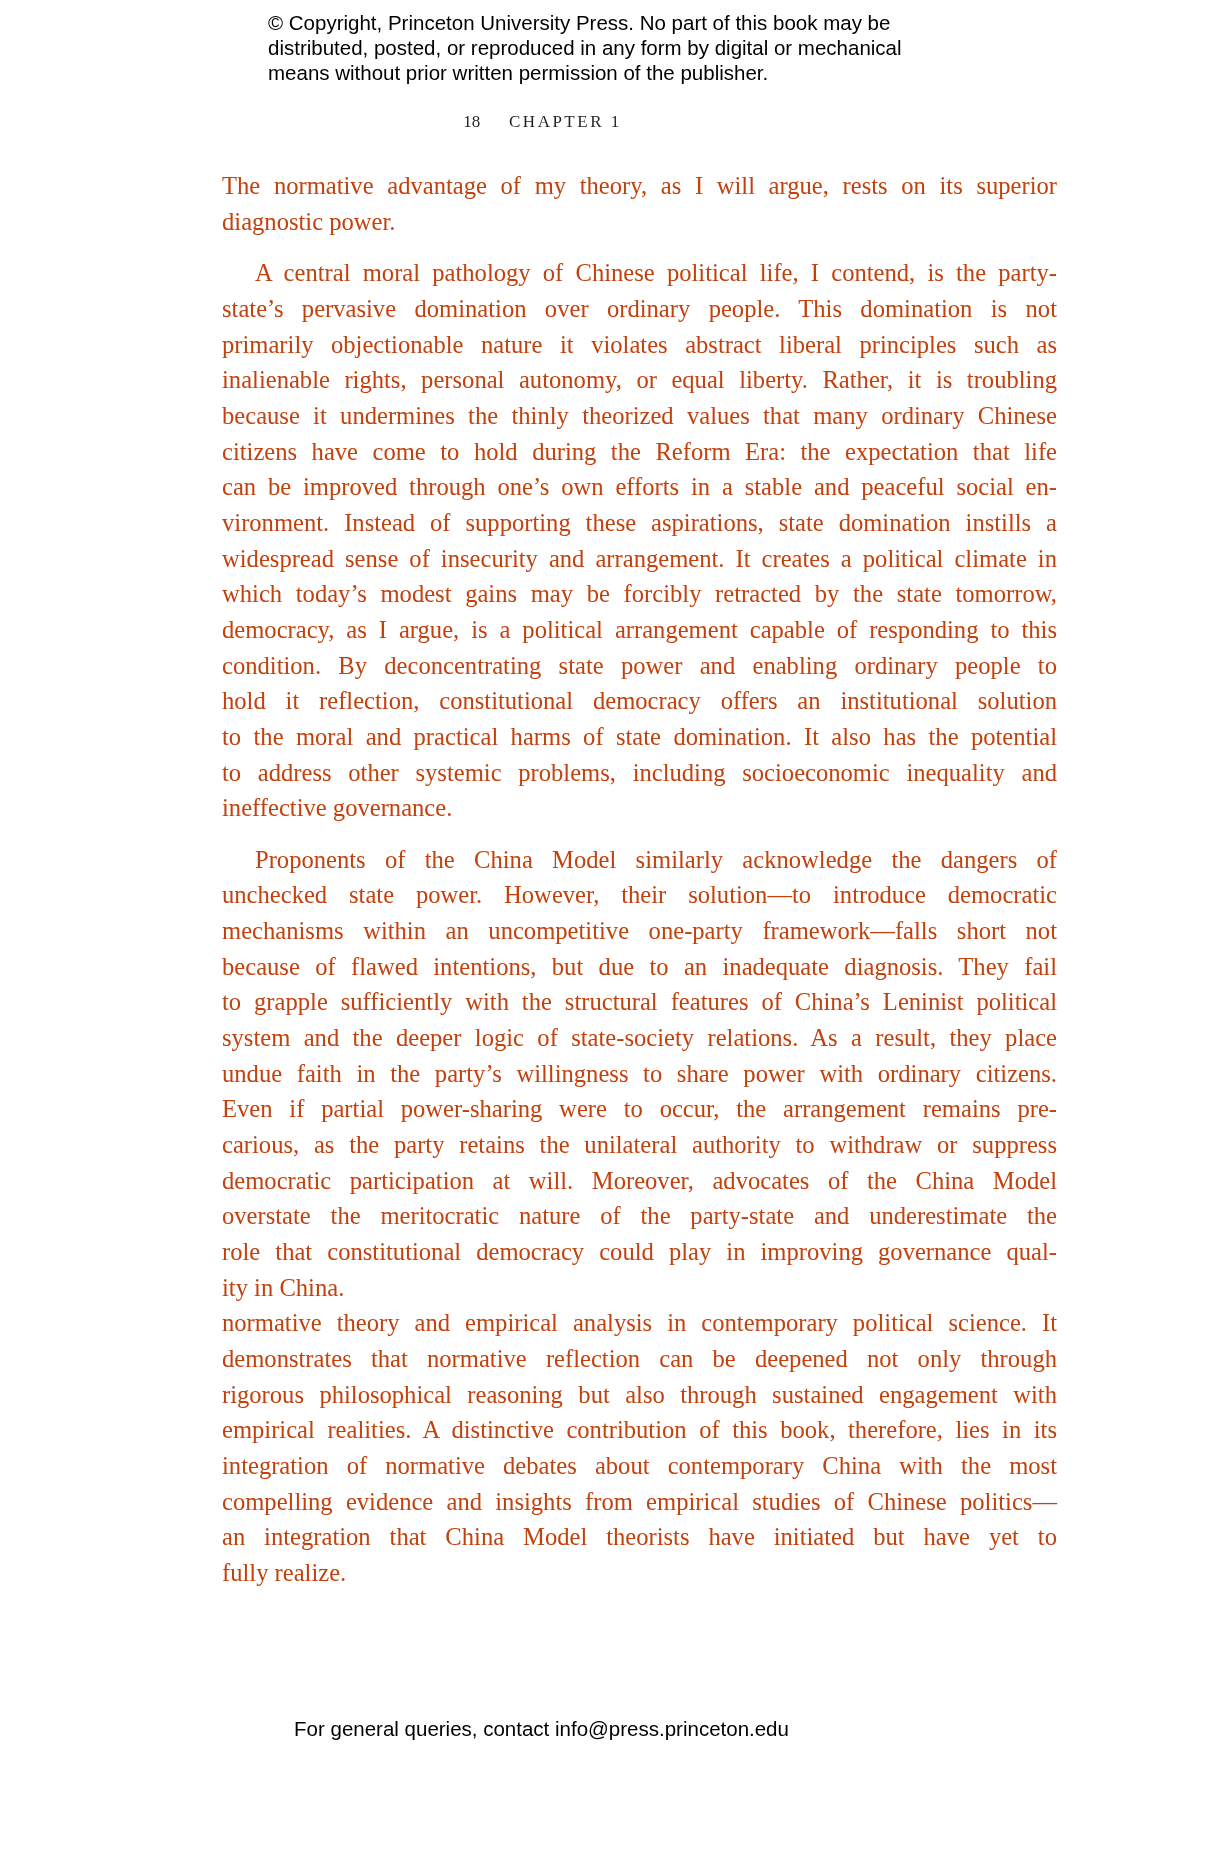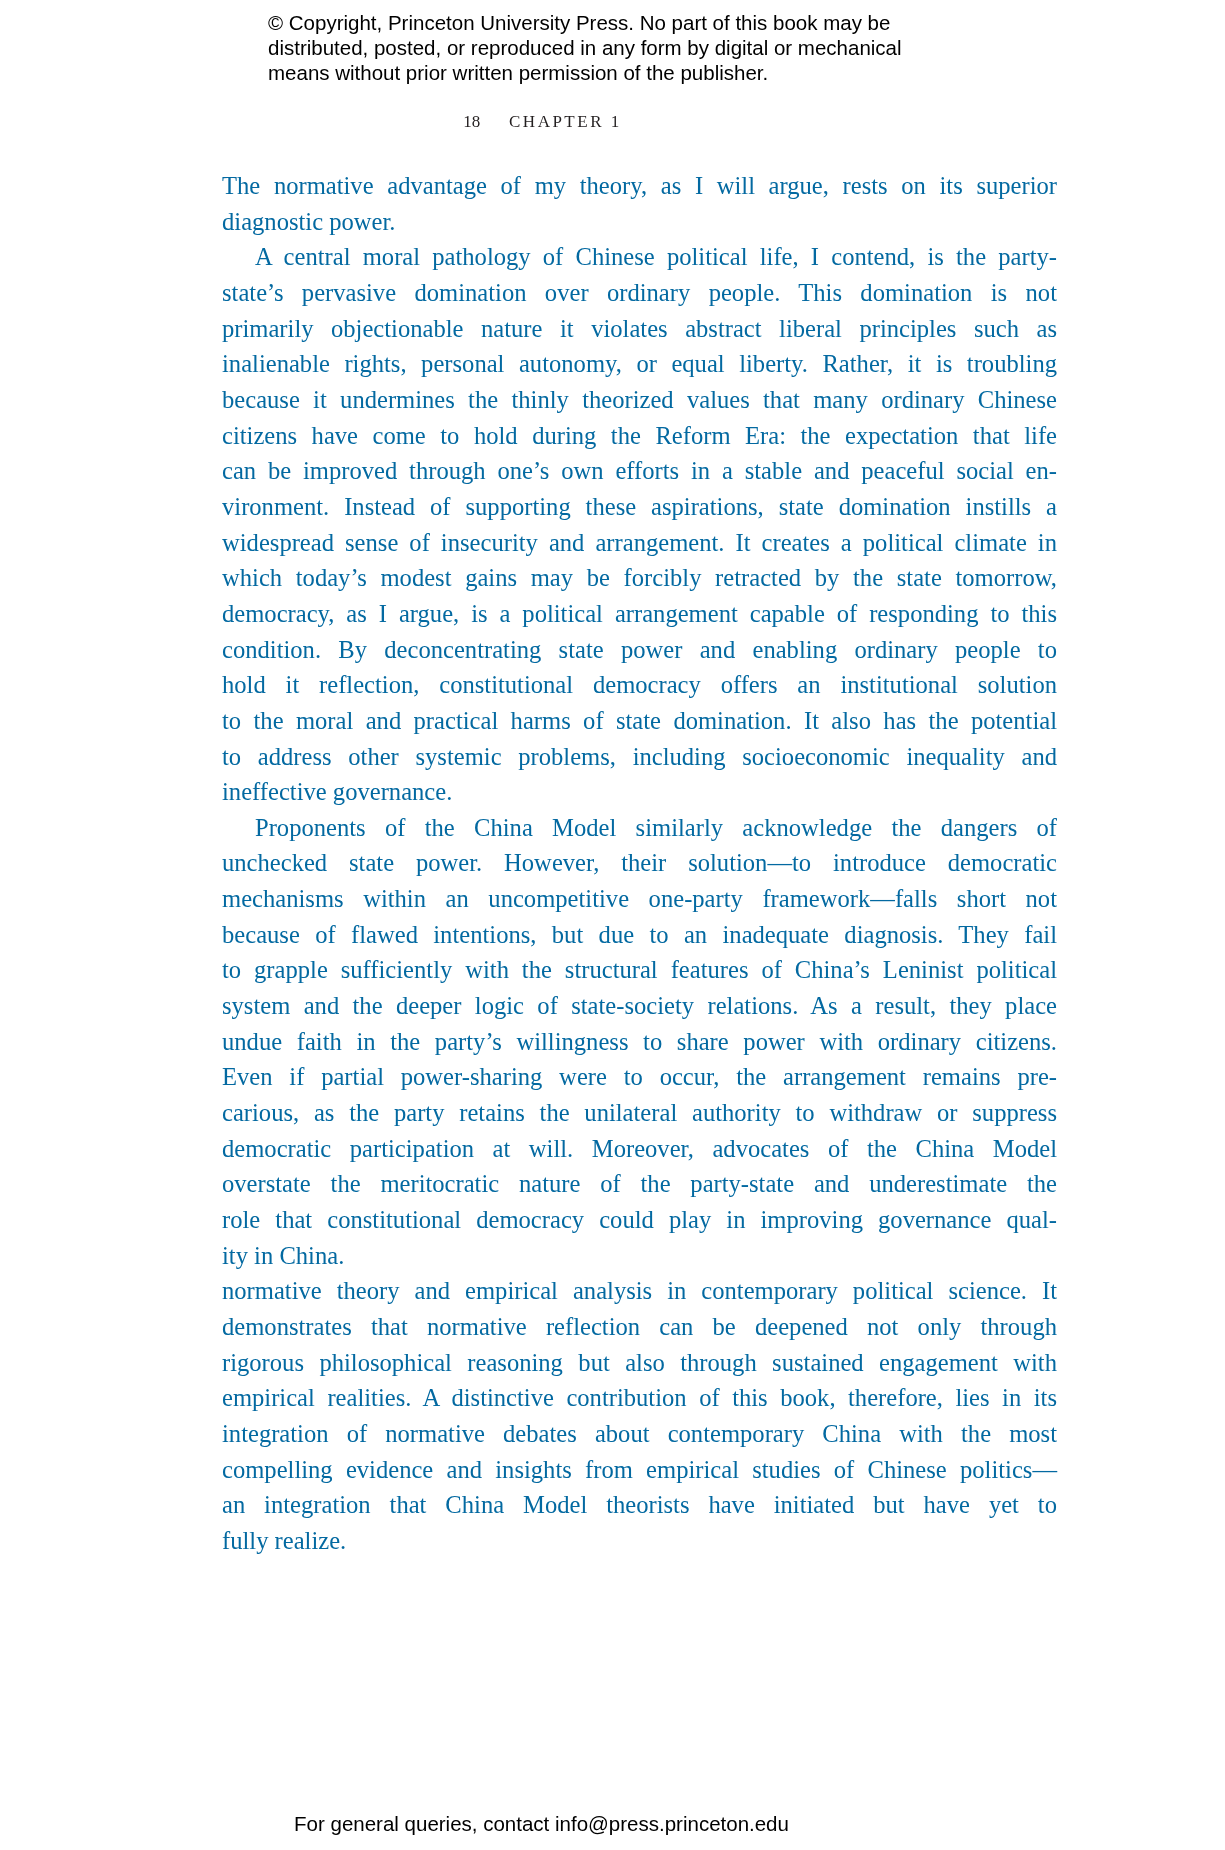--- a/index.html
+++ b/index.html
@@ -9,28 +9,28 @@
     font-family:"Liberation Sans", sans-serif; font-size:20.5px; line-height:25px; color:#000;
   }
   .running-head {
     position:absolute; left:0; width:1085px; top:112px; text-align:center;
     font-family:"Liberation Serif", serif; font-size:17px; letter-spacing:2.5px; color:#231f20;
   }
   .running-head .pg { margin-right:22px; letter-spacing:0; }
   .body-text {
     position:absolute; left:189px; top:168px; width:868px;
     font-family:"Liberation Serif", serif; font-size:24.6px; line-height:35.65px;
-    text-align:justify; color:#0369a1;
+    text-align:justify; color:#c2410c;
   }
   .body-text p { margin:0; text-indent:33px; hyphens:manual; }
   .body-text .ln { display:block; text-align:justify; text-align-last:justify; white-space:nowrap; }
   .body-text .ln.last { text-align-last:left; }
-  .body-text .ln.ind { padding-left:33px; }
+  .body-text .ln.ind { padding-left:33px;margin-top:16px; }
   .footer {
-    position:absolute; left:0; width:1083px; top:1812px; text-align:center;
+    position:absolute; left:0; width:1083px; top:1717px; text-align:center;
     font-family:"Liberation Sans", sans-serif; font-size:20.5px; color:#000;
   }
 </style>
 </head>
 <body>
 
 <div class="copyright">
   <div>© Copyright, Princeton University Press. No part of this book may be</div>
   <div>distributed, posted, or reproduced in any form by digital or mechanical</div>
   <div>means without prior written permission of the publisher.</div>

